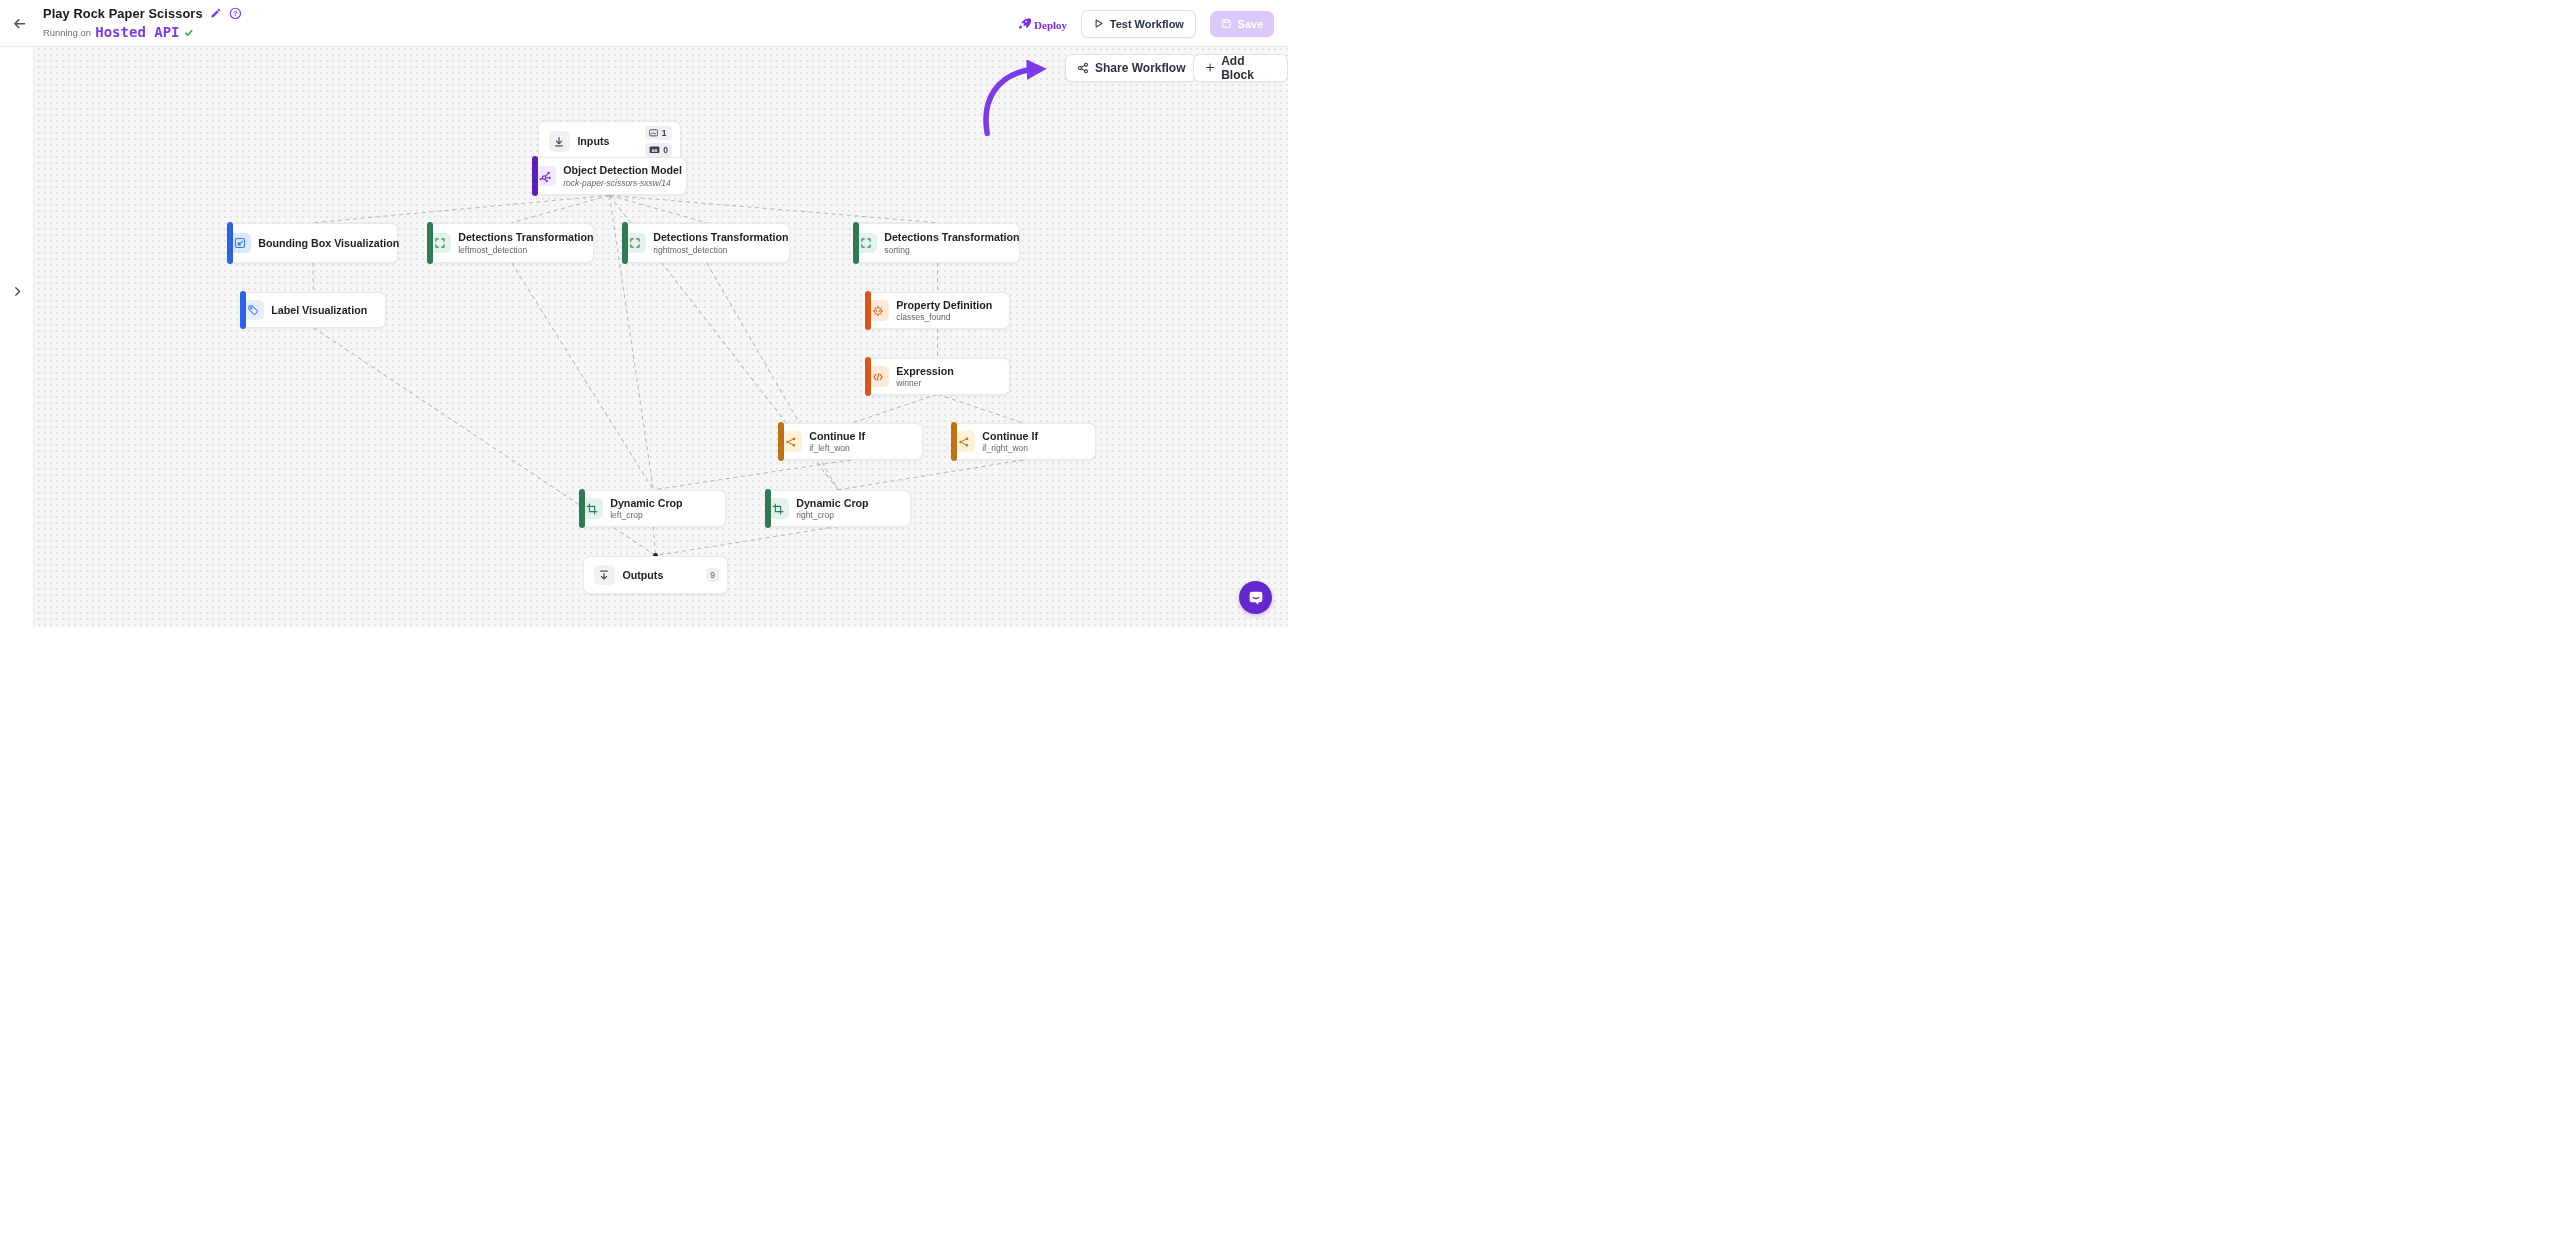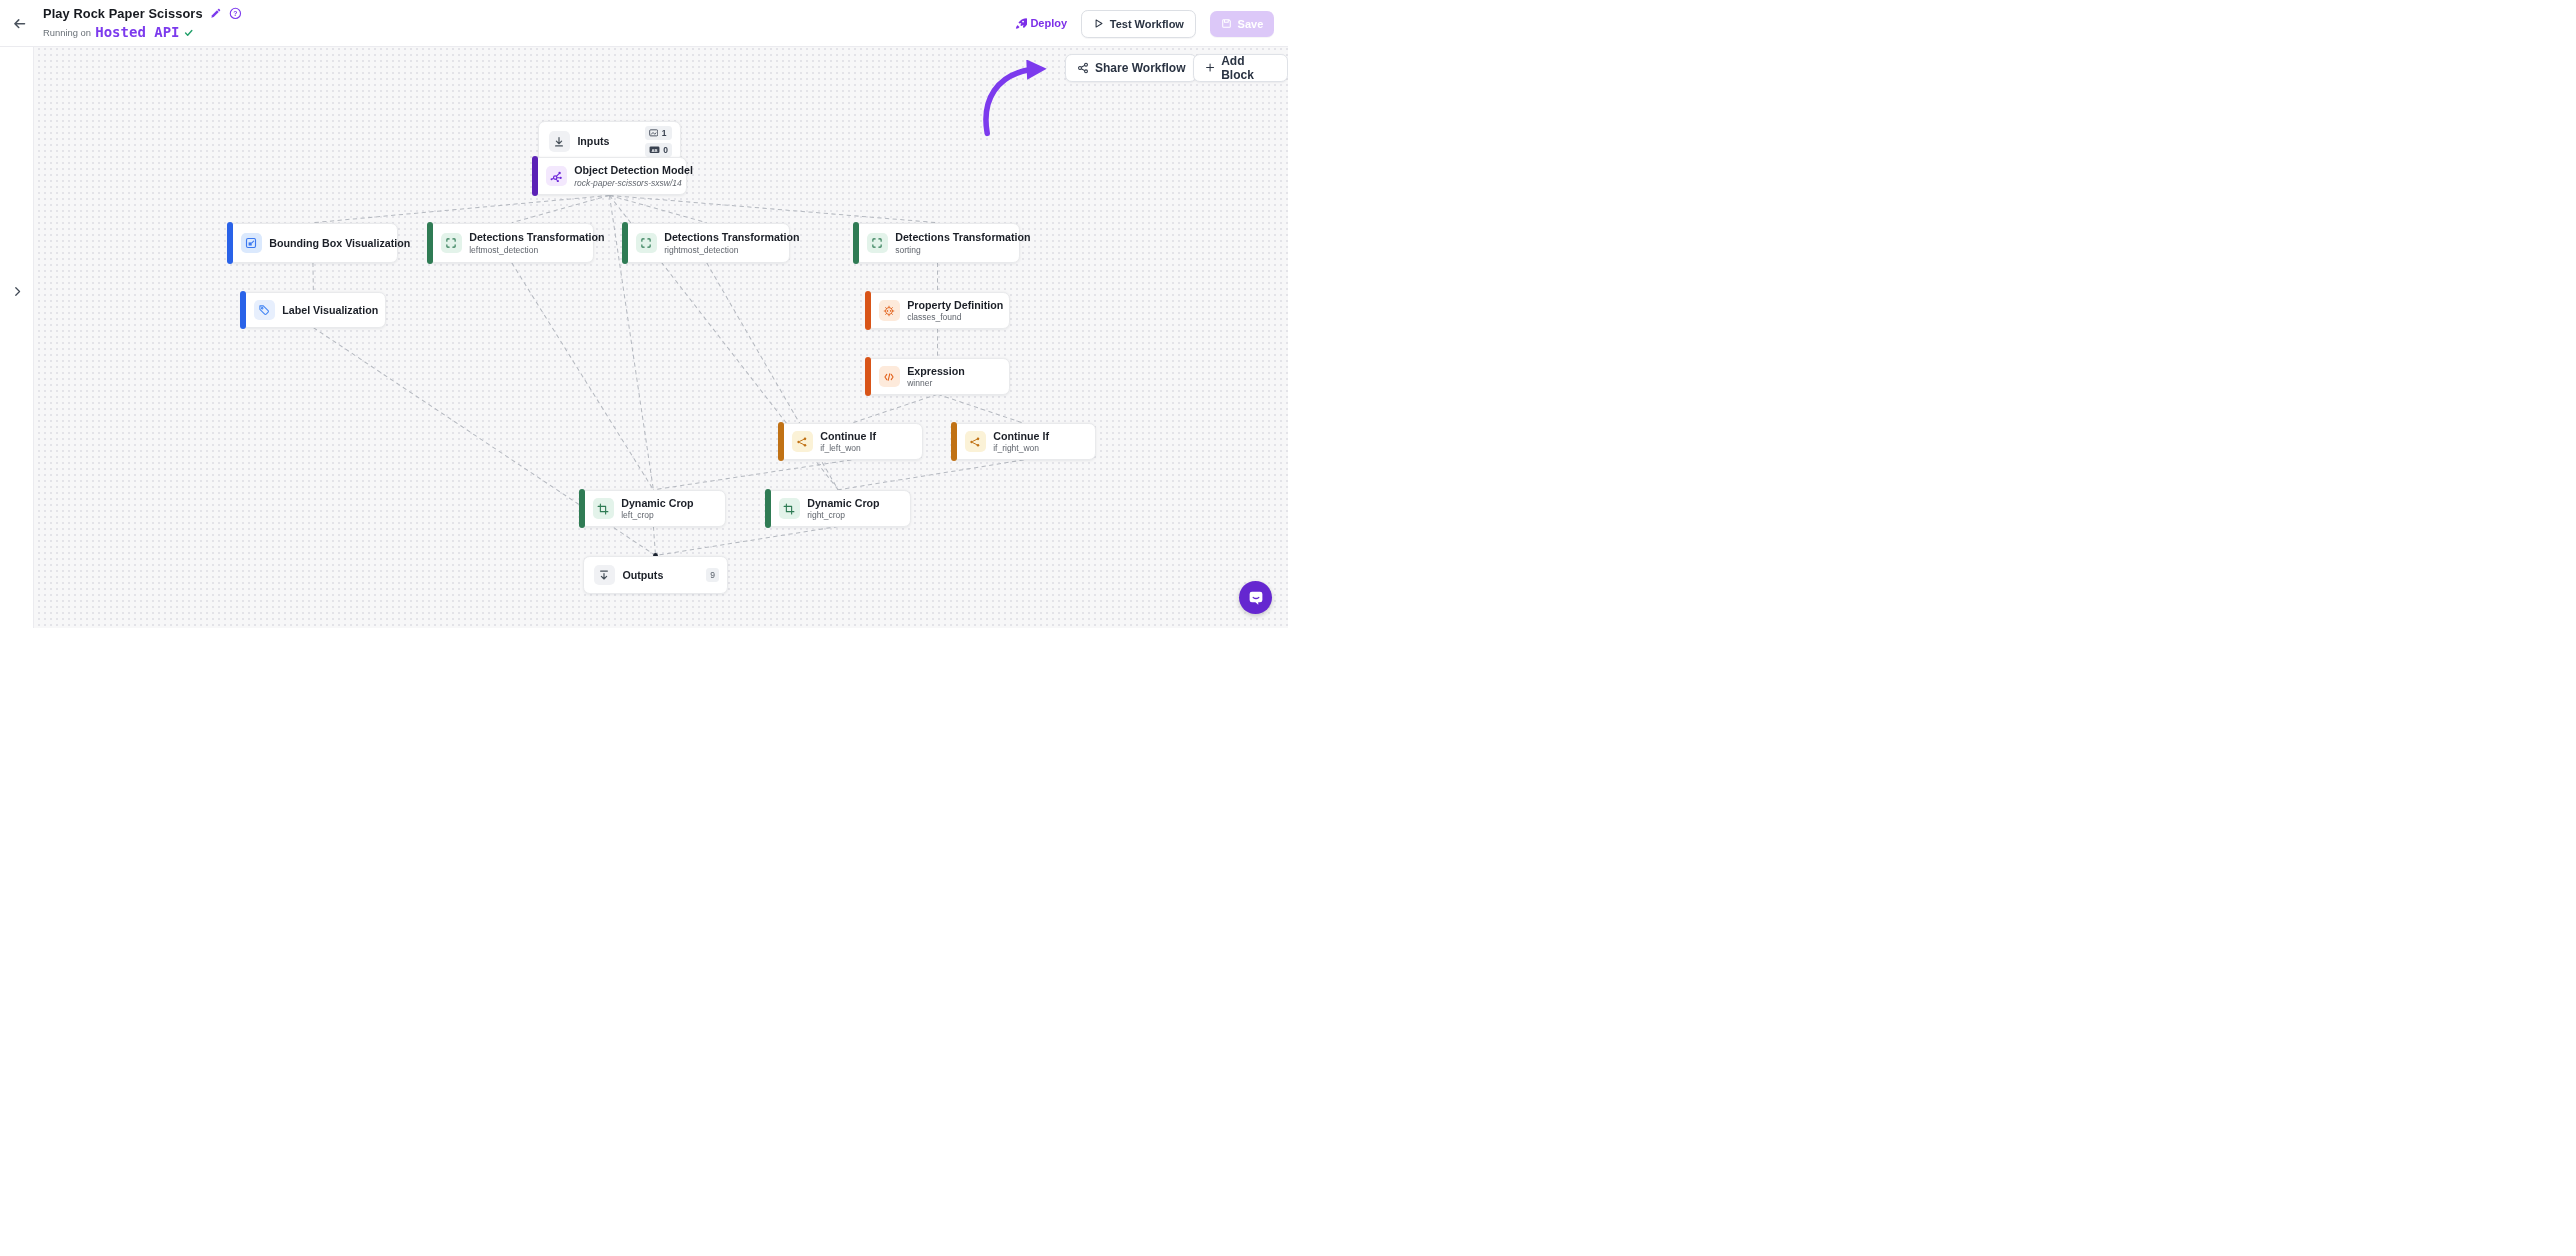--- a/index.html
+++ b/index.html
@@ -11,21 +11,21 @@
           border-bottom:0.9px solid #ebebef;z-index:10;}
   .back-btn{position:absolute;left:10.2px;top:14.5px;width:19px;height:19px;cursor:pointer;
             display:flex;align-items:center;justify-content:center;color:#4b535e;}
   .title-wrap{position:absolute;left:43px;top:6px;}
   .title-row{display:flex;align-items:center;gap:7.7px;}
   .wf-title{font-size:12.8px;font-weight:700;color:#16191f;letter-spacing:0.1px;}
   .icon-btn{display:flex;align-items:center;justify-content:center;cursor:pointer;color:#7c3aed;}
   .subtitle-row{display:flex;align-items:center;gap:4.3px;margin-top:3.4px;font-size:9.4px;color:#697077;}
   .env{font-family:"DejaVu Sans Mono",monospace;color:#7c3aed;font-weight:700;font-size:14px;}
   .hdr-right{position:absolute;right:13.7px;top:10.2px;display:flex;align-items:center;gap:13.7px;}
-  .deploy{display:flex;align-items:flex-start;gap:3px;color:#7c2fe8;font-weight:700;font-size:11px;cursor:pointer;}
+  .deploy{display:flex;align-items:flex-end;gap:3px;color:#7c2fe8;font-weight:700;font-size:11px;cursor:pointer;font-family:Liberation Serif, serif;}
   .btn{display:flex;align-items:center;gap:6px;height:25.6px;padding:0 11px;border-radius:6.8px;
        background:#fff;border:0.9px solid #dcdfe4;font-size:11px;font-weight:700;color:#2a3342;
        cursor:pointer;box-shadow:0 0.9px 0.9px rgba(16,24,40,.04);}
   .btn-save{background:#dcc8f8;border:none;color:#fff;}
 
   
   .canvas{position:absolute;left:0;top:46px;right:0;bottom:0;background:#f7f7f8;
           background-image:radial-gradient(#e3e3e8 0.9px,transparent 1px);
           background-size:6px 6px;z-index:1;}
   .side-strip{position:absolute;left:0;top:46px;bottom:0;width:33px;background:#fff;
@@ -40,21 +40,21 @@
   
   .float-btn{position:absolute;display:flex;align-items:center;gap:6px;height:25.6px;padding:0 11px;
              background:#fff;border:0.9px solid #dfe2e7;border-radius:6.8px;font-size:12px;font-weight:700;
              color:#2a3342;cursor:pointer;z-index:6;box-shadow:0 0.9px 1.7px rgba(16,24,40,.05);}
   .hint-arrow{position:absolute;left:977px;top:60px;z-index:6;pointer-events:none;}
 
   
   .node{position:absolute;background:#fff;border:0.9px solid #e9eaec;border-radius:6.8px;
         box-shadow:0 0.9px 2.6px rgba(16,24,40,.07);display:flex;align-items:center;gap:7.7px;
         padding-left:10.2px;box-sizing:border-box;cursor:pointer;z-index:3;}
-  .node.accent{padding-left:12px;}
+  .node.accent{padding-left:1px;}
   .node.accent::before{content:"";position:absolute;left:-2.1px;top:-2.1px;bottom:-2.1px;width:6px;
         border-radius:4.3px;background:var(--accent);}
   .chip{width:20.5px;height:20.5px;border-radius:5.1px;display:flex;align-items:center;justify-content:center;
         flex:0 0 auto;}
   .ntxt{display:flex;flex-direction:column;justify-content:center;line-height:1.2;min-width:0;}
   .ntitle{font-size:10.7px;font-weight:700;color:#1b1f27;white-space:nowrap;}
   .nsub{font-size:8.5px;color:#60656d;margin-top:0.9px;white-space:nowrap;}
   .nsub.it{font-style:italic;}
   .badge-col{display:flex;flex-direction:column;gap:2.6px;margin-left:auto;margin-right:7.7px;}
   .badge{display:flex;align-items:center;gap:3.4px;background:#eef0f3;border-radius:3.4px;

